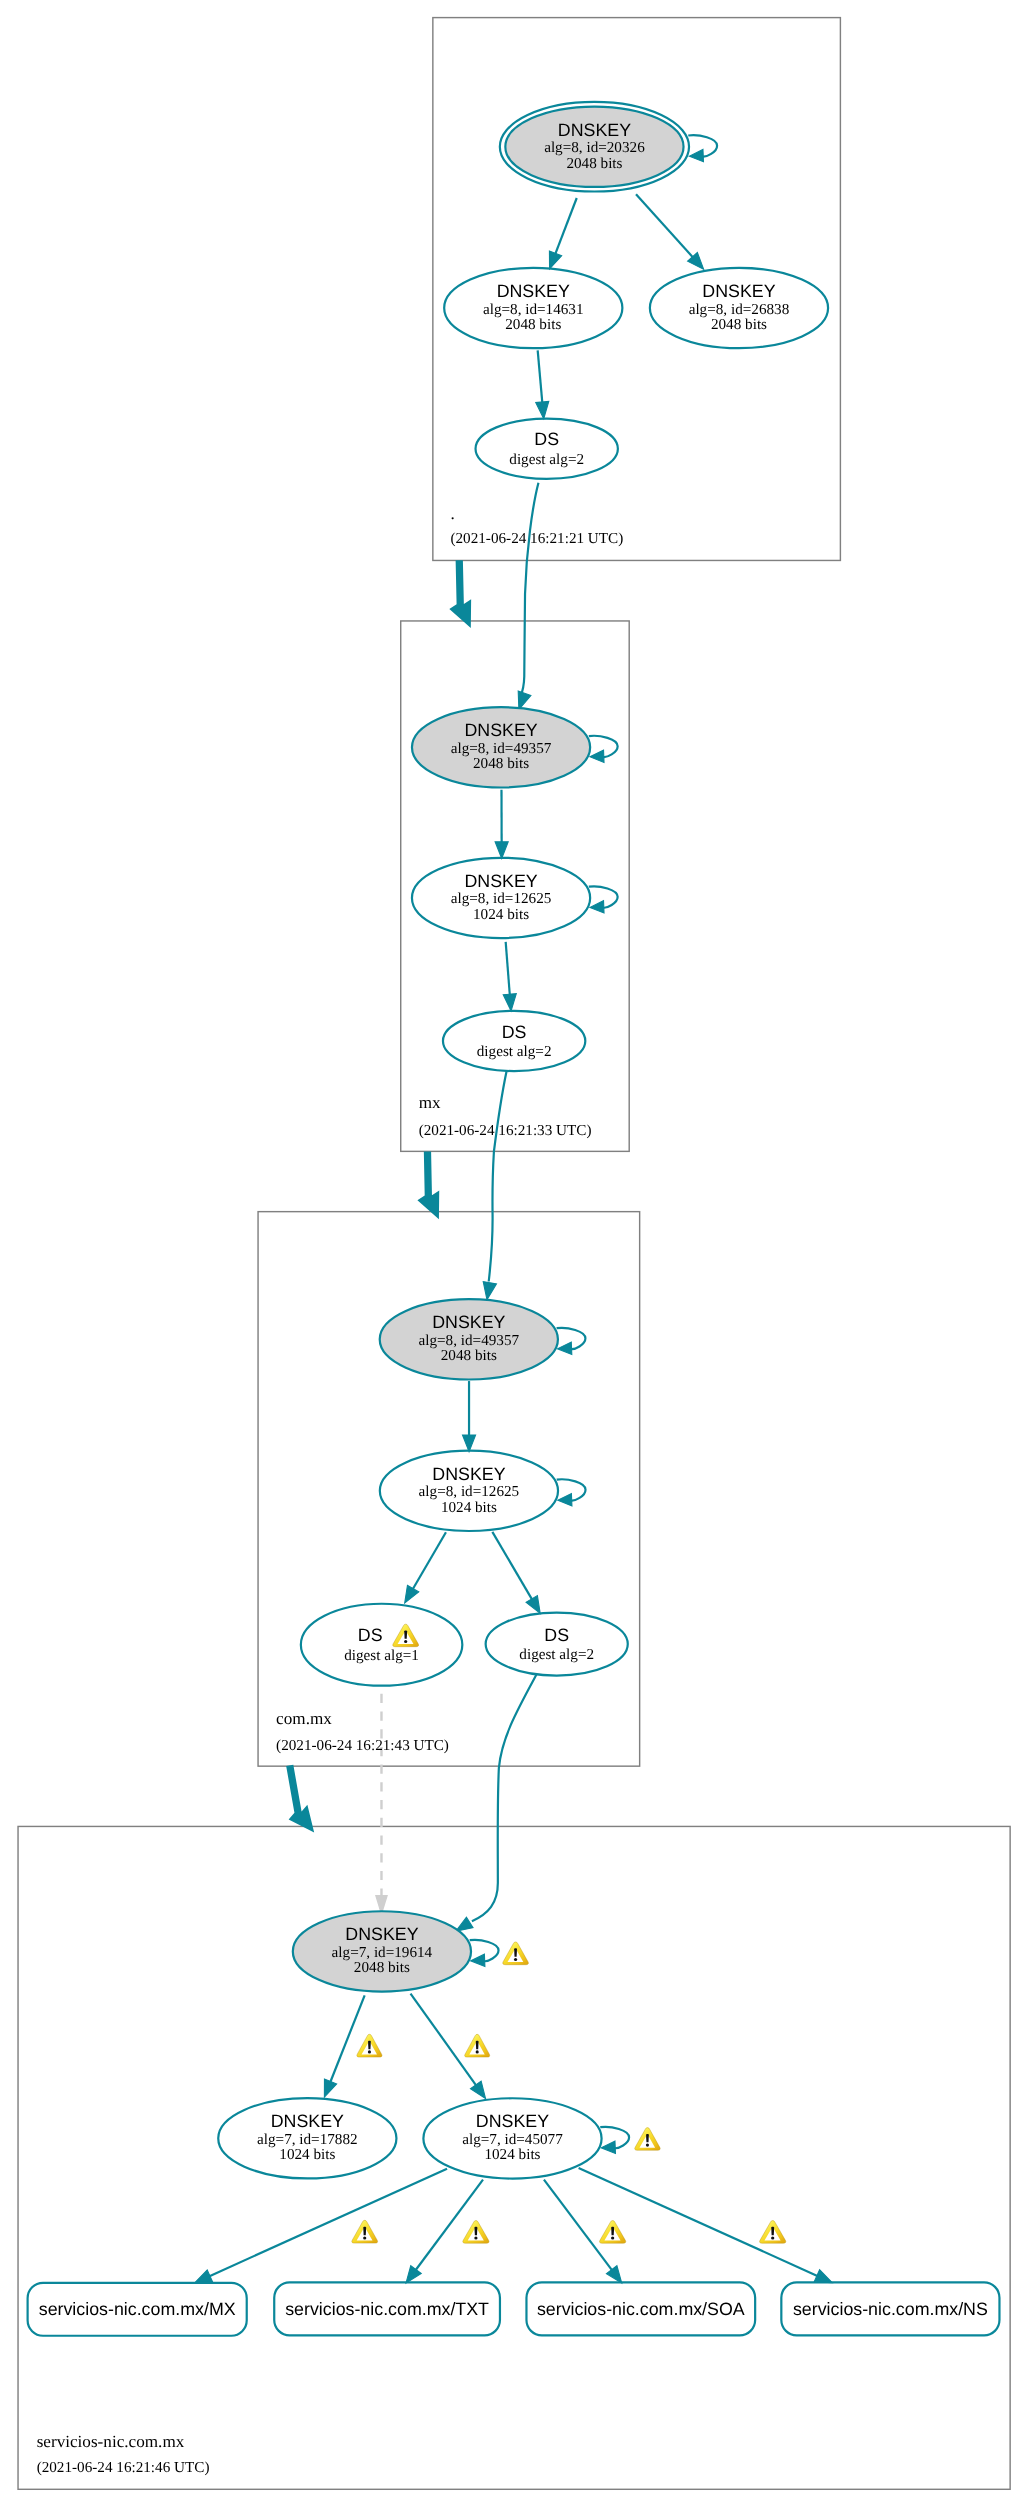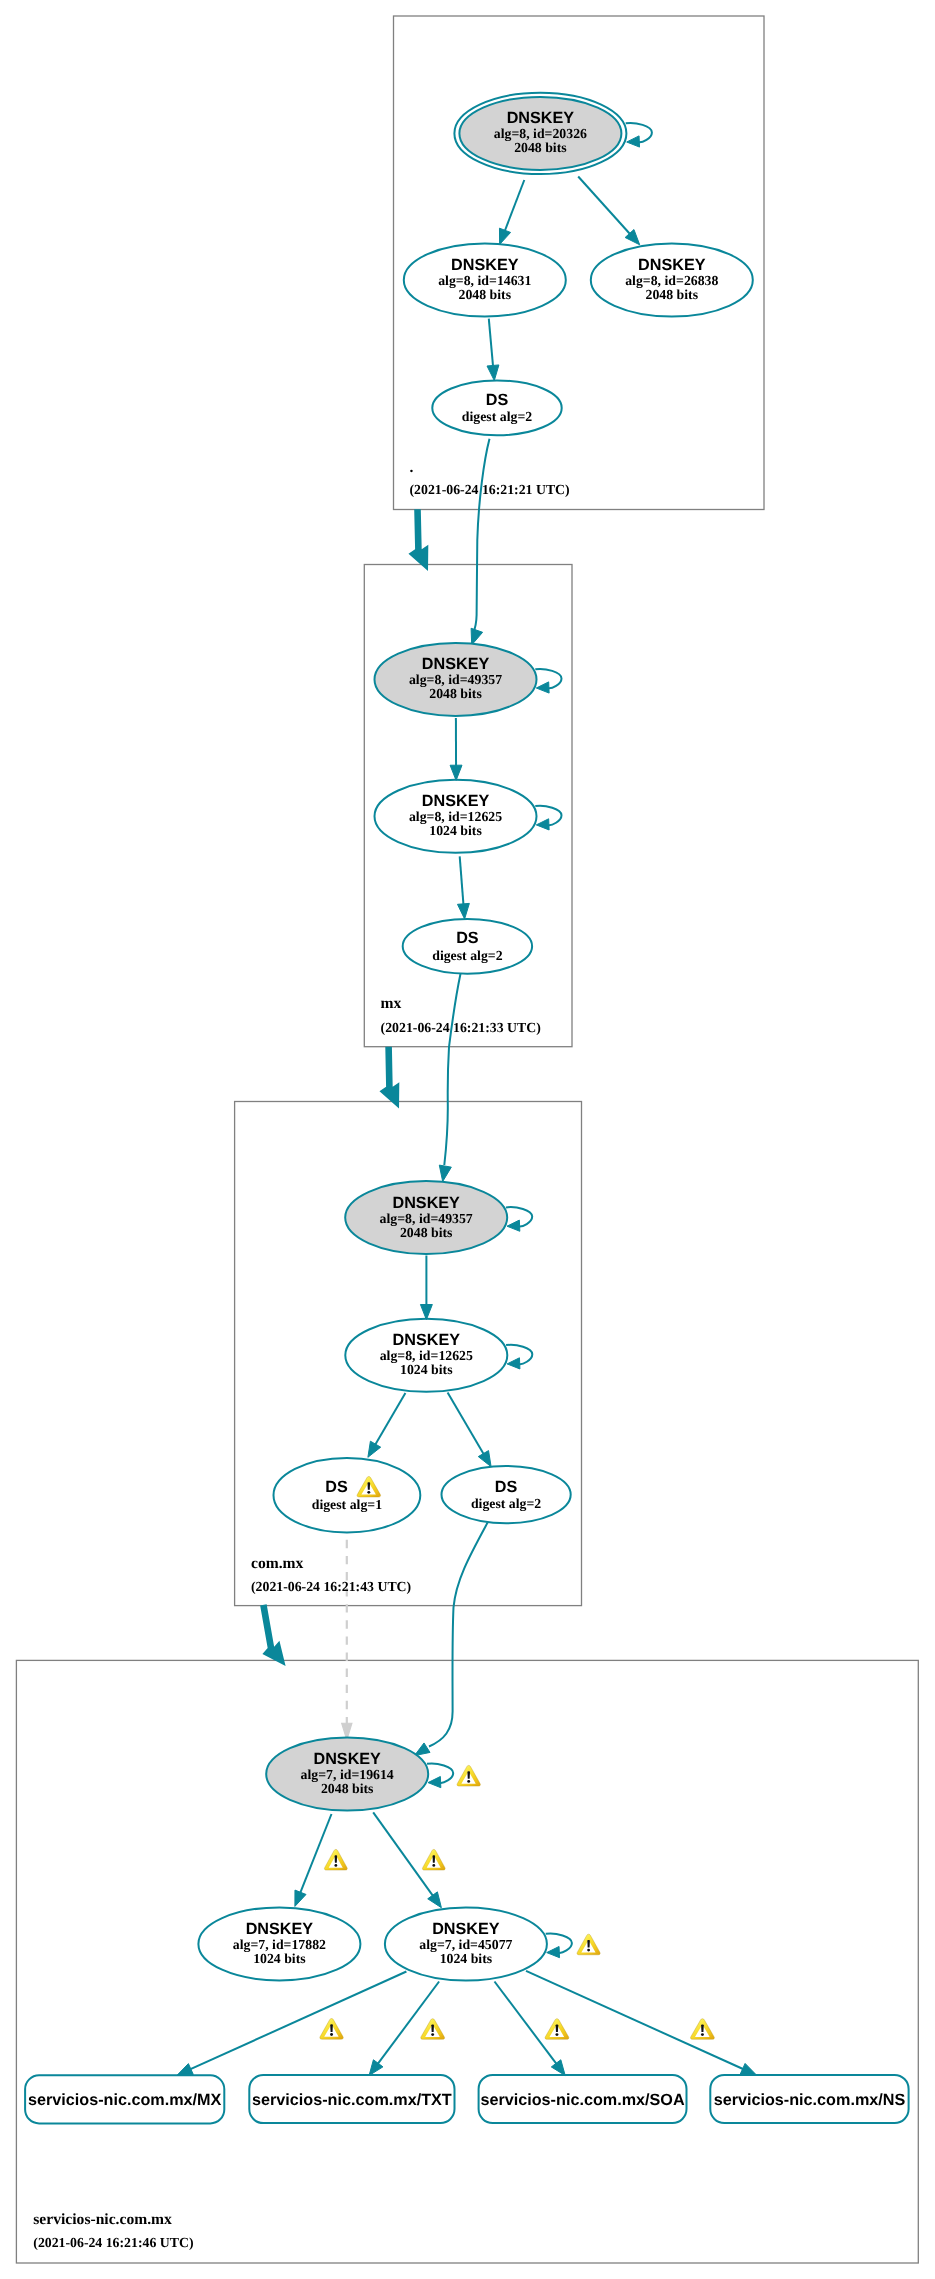--- a/index.html
+++ b/index.html
@@ -1,20 +1,20 @@
 <!DOCTYPE html>
 <html><head>
 <meta charset="utf-8">
 <title>DNSSEC Authentication Chain</title>
 <style>
   html, body { margin:0; padding:0; background:#ffffff; }
   body { width:935px; height:2279px; overflow:hidden; }
   svg { display:block; }
   body { -webkit-font-smoothing:antialiased; }
-  #wrap { will-change: transform; transform: translateZ(0); font-weight: bold; }
+  #wrap { will-change: transform; transform: translateZ(0); }
   text { fill:#000000; -webkit-font-smoothing:antialiased; text-rendering:geometricPrecision; }
   .t1 { font-family:"Liberation Sans", sans-serif; font-size:16.2px; text-anchor:middle; }
   .t2 { font-family:"Liberation Serif", serif; font-size:13.8px; text-anchor:middle; }
   .zn { font-family:"Liberation Serif", serif; font-size:15.6px; text-anchor:start; }
   .zd { font-family:"Liberation Serif", serif; font-size:13.8px; text-anchor:start; }
 </style>
 </head>
 <body>
 
 <div id="wrap">

